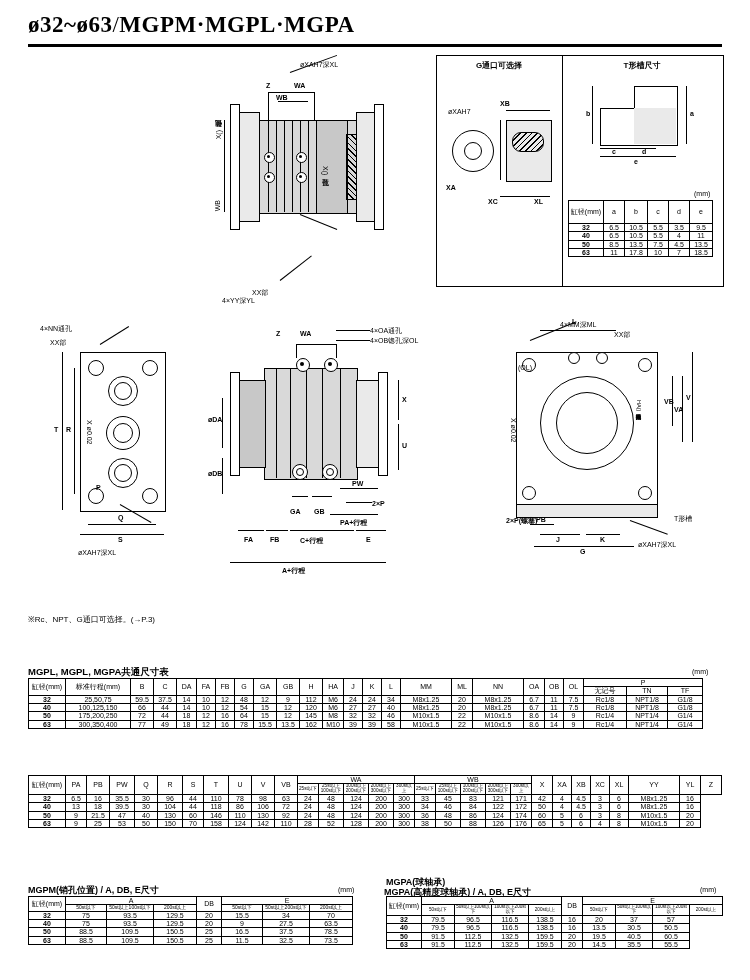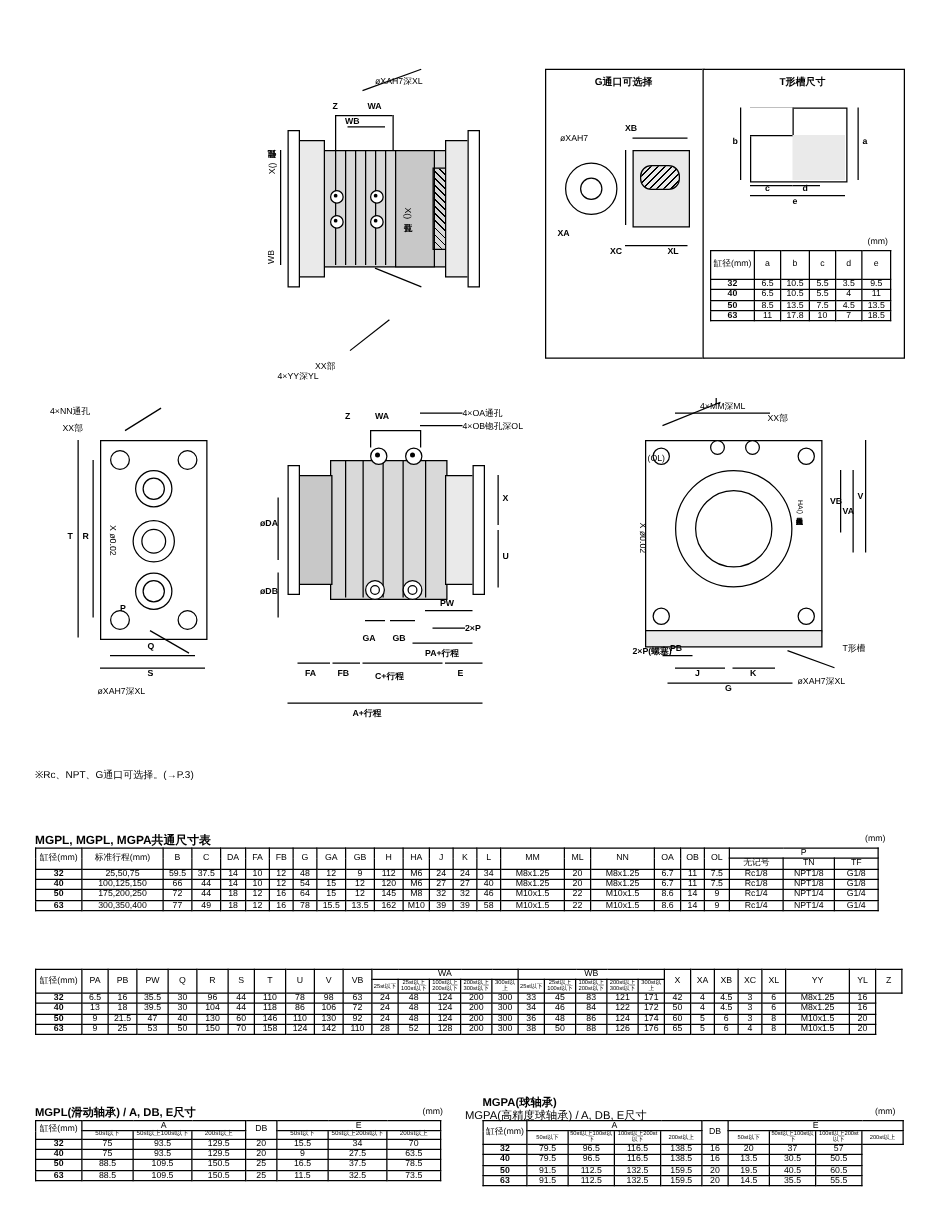--- a/index.html
+++ b/index.html
@@ -50,20 +50,26 @@
   .tbl-title{font-weight:bold;font-size:9.5px;}
   .mm{font-size:7px;}
 
   .tw{position:absolute;}
 </style>
 </head>
 <body>
 
 <div class="page">
 
+  <div class="hdr">
+    <div class="hdr-title">
+      <span>ø32~ø63</span><span class="slash">/</span><span>MGPM·MGPL·MGPA</span>
+    </div>
+    <div class="hdr-rule"></div>
+  </div>
 
   <div>
 
     <div class="box gray" style="left:258px;top:120px;width:98px;height:92px;"></div>
     <div class="vl" style="left:268px;top:120px;height:92px;"></div>
     <div class="vl" style="left:276px;top:120px;height:92px;"></div>
     <div class="vl" style="left:284px;top:120px;height:92px;"></div>
     <div class="vl" style="left:292px;top:120px;height:92px;"></div>
     <div class="vl" style="left:300px;top:120px;height:92px;"></div>
     <div class="vl" style="left:308px;top:120px;height:92px;"></div>
@@ -630,21 +636,21 @@
           <td>6</td>
           <td>4</td>
           <td>8</td>
           <td>M10x1.5</td>
           <td>20</td>
         </tr>
       </tbody>
     </table>
   </div>
 
-  <div style="position:absolute;left:28px;top:884px;font-weight:bold;font-size:9px;">MGPL(滑动轴承) / A, DB, E尺寸</div>
+  <div style="position:absolute;left:28px;top:884px;font-weight:bold;font-size:9px;">MGPM(销孔位置) / A, DB, E尺寸</div>
   <div style="position:absolute;left:338px;top:886px;" class="mm">(mm)</div>
   <div class="tw" style="left:28px;top:896px;">
     <table>
       <thead>
         <tr>
           <th rowspan="2" style="width:34px;">缸径(mm)</th>
           <th colspan="3">A</th>
           <th rowspan="2" style="width:22px;">DB</th>
           <th colspan="3">E</th>
         </tr>
@@ -696,21 +702,21 @@
           <td>25</td>
           <td>11.5</td>
           <td>32.5</td>
           <td>73.5</td>
         </tr>
       </tbody>
     </table>
   </div>
 
   <div style="position:absolute;left:386px;top:876px;font-weight:bold;font-size:9px;">MGPA(球轴承)</div>
-  <div style="position:absolute;left:372px;top:886px;font-weight:normal;font-size:9px;text-align:center;">MGPA(高精度球轴承) / A, DB, E尺寸</div>
+  <div style="position:absolute;left:384px;top:886px;font-weight:bold;font-size:9px;text-align:center;">MGPA(高精度球轴承) / A, DB, E尺寸</div>
   <div style="position:absolute;left:700px;top:886px;" class="mm">(mm)</div>
   <div class="tw" style="left:386px;top:896px;">
     <table>
       <thead>
         <tr>
           <th rowspan="2" style="width:32px;">缸径(mm)</th>
           <th colspan="4">A</th>
           <th rowspan="2" style="width:18px;">DB</th>
           <th colspan="4">E</th>
         </tr>

